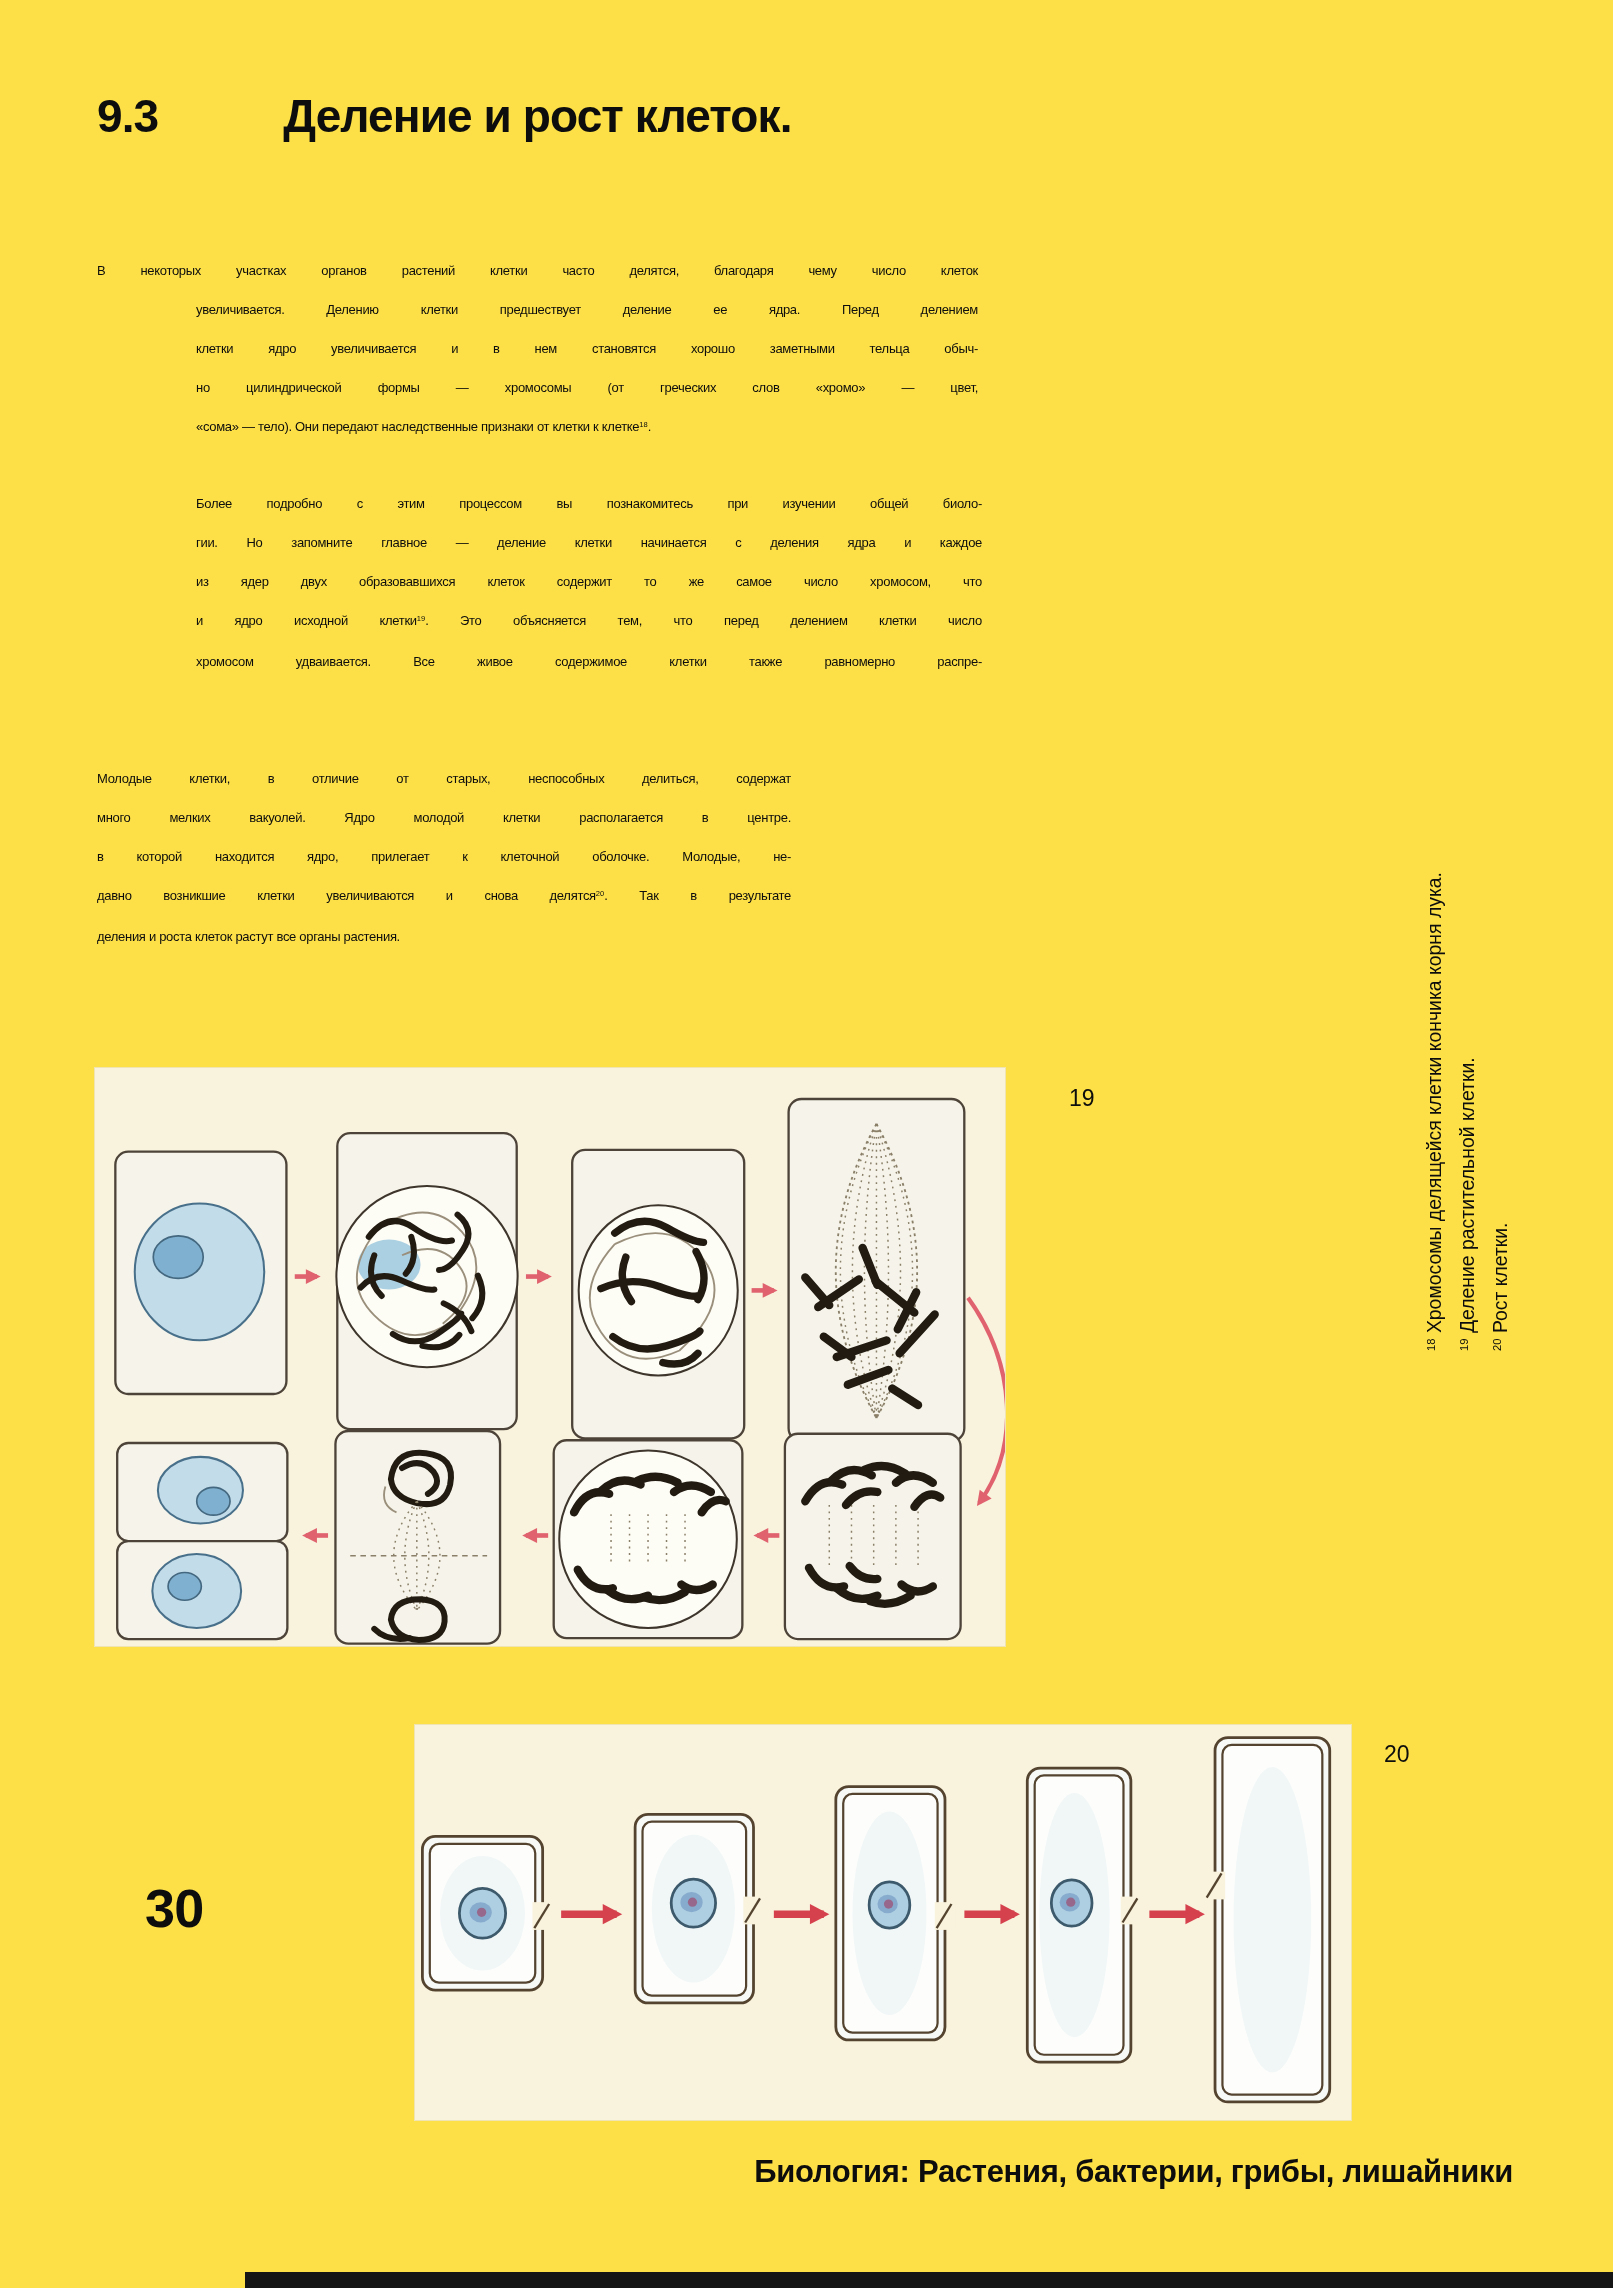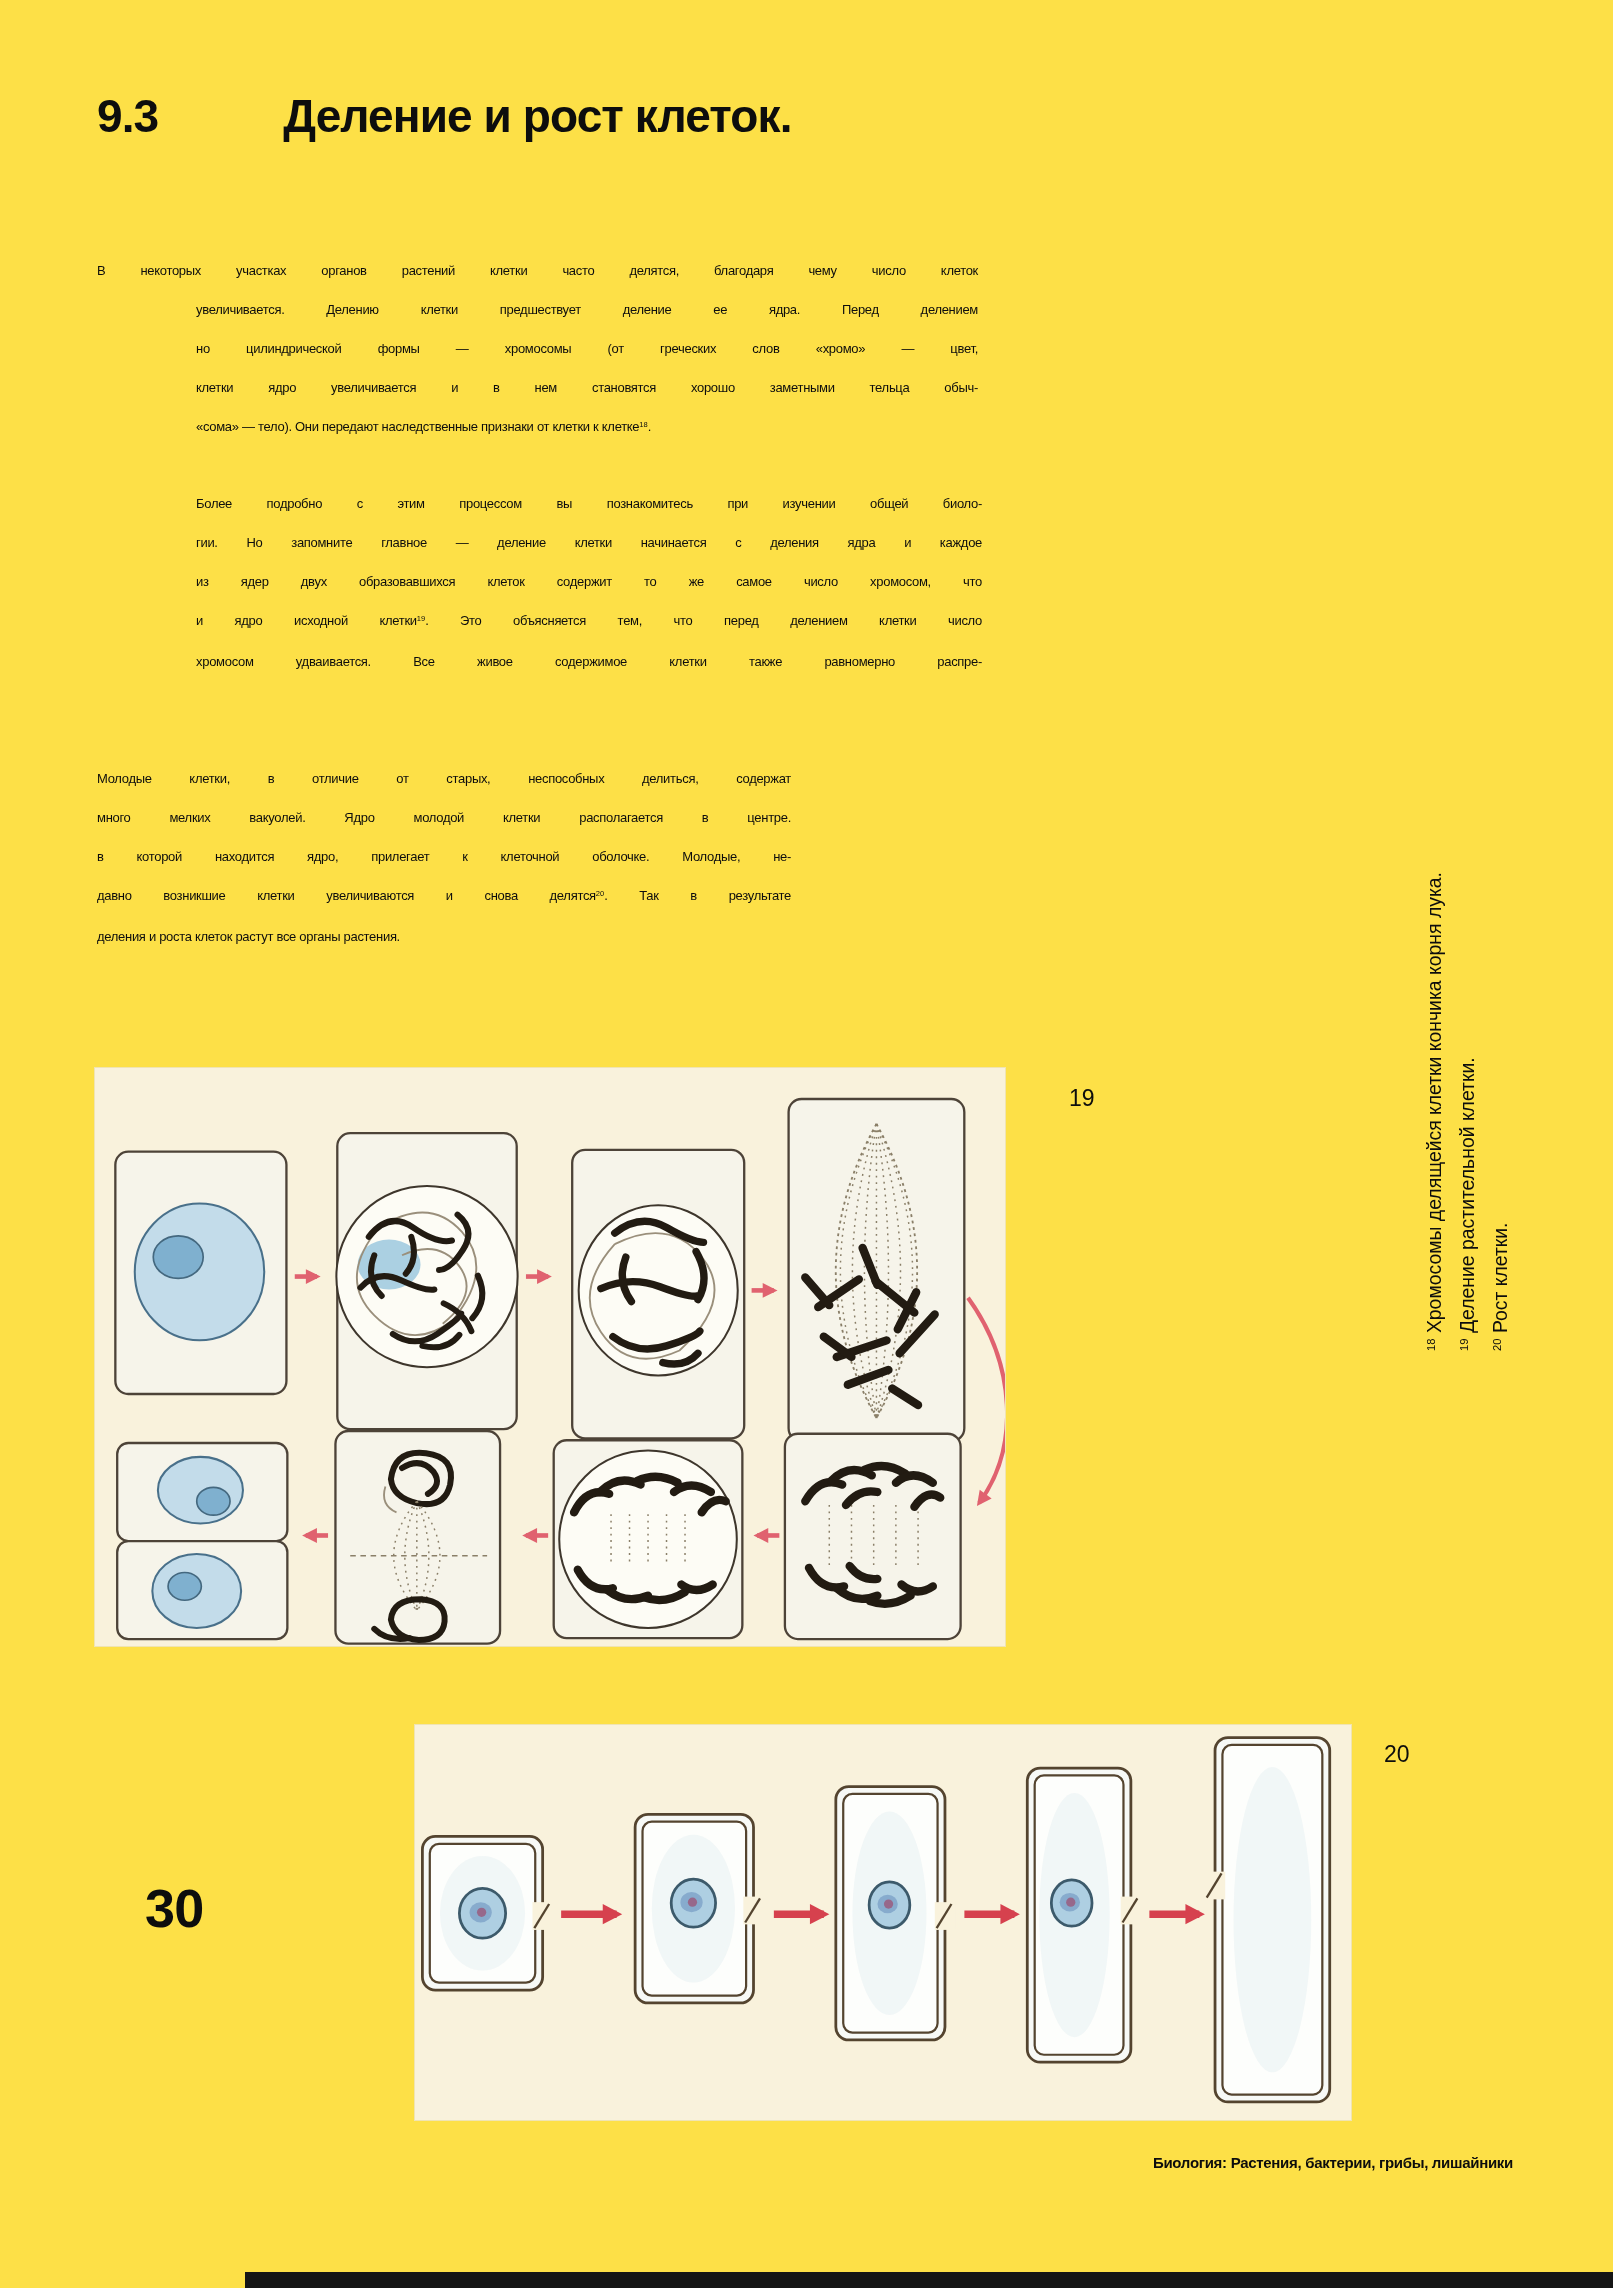--- a/index.html
+++ b/index.html
@@ -24,21 +24,21 @@
   .fig20{left:414px;top:1724px;width:938px;height:397px;}
   .figlabel{position:absolute;font-size:23px;}
   .l19{left:1069px;top:1085px;}
   .l20{left:1384px;top:1741px;}
 
   .footnotes{position:absolute;left:1419px;top:1351px;transform-origin:0 0;
              transform:rotate(-90deg);font-size:19.4px;line-height:30px;white-space:nowrap;}
   .footnotes .tline{text-align:left;text-align-last:left;}
 
   .pagenum{position:absolute;left:145px;top:1877px;font-size:54px;font-weight:bold;letter-spacing:-0.9px;}
-  .footer{position:absolute;right:100px;top:2154px;font-size:15px;font-weight:bold;letter-spacing:-0.3px;text-align:center;}
+  .footer{position:absolute;right:100px;top:2154px;font-size:31px;font-weight:bold;letter-spacing:-0.3px;text-align:center;}
   .scan-edge{position:absolute;left:245px;top:2272px;width:1368px;height:16.6px;background:#151515;}
 
   
   .cw{fill:#f6f4ea;stroke:#4d4338;stroke-width:2.5;}
   .circ{fill:#fdfcf5;stroke:#3e362c;stroke-width:2.2;}
   .nuc{fill:#c3dcea;stroke:#49708a;stroke-width:2.2;}
   .nucl{fill:#7fb0cf;stroke:#44687f;stroke-width:1.8;}
   .chr{stroke:#221b12;stroke-width:6.5;fill:none;stroke-linecap:round;}
   .chr8{stroke-width:8;}
   .chr9{stroke-width:9;}
@@ -63,22 +63,22 @@
 
 <div class="page">
 
   <header class="heading">
     <span class="hnum">9.3</span><span class="htitle">Деление и рост клеток.</span>
   </header>
 
   <div class="para p1">
       <div class="tline">В некоторых участках органов растений клетки часто делятся, благодаря чему число клеток</div>
       <div class="tline">увеличивается. Делению клетки предшествует деление ее ядра. Перед делением</div>
+      <div class="tline">клетки ядро увеличивается и в нем становятся хорошо заметными тельца обыч-</div>
       <div class="tline">но цилиндрической формы — хромосомы (от греческих слов «хромо» — цвет,</div>
-      <div class="tline">клетки ядро увеличивается и в нем становятся хорошо заметными тельца обыч-</div>
       <div class="tline lastline">«сома» — тело). Они передают наследственные признаки от клетки к клетке<sup>18</sup>.</div>
     </div>
   <div class="para p2">
       <div class="tline">Более подробно с этим процессом вы познакомитесь при изучении общей биоло-</div>
       <div class="tline">гии. Но запомните главное — деление клетки начинается с деления ядра и каждое</div>
       <div class="tline">из ядер двух образовавшихся клеток содержит то же самое число хромосом, что</div>
       <div class="tline">и ядро исходной клетки<sup>19</sup>. Это объясняется тем, что перед делением клетки число</div>
       <div class="tline">хромосом удваивается. Все живое содержимое клетки также равномерно распре-</div>
     </div>
   <div class="para p3">

